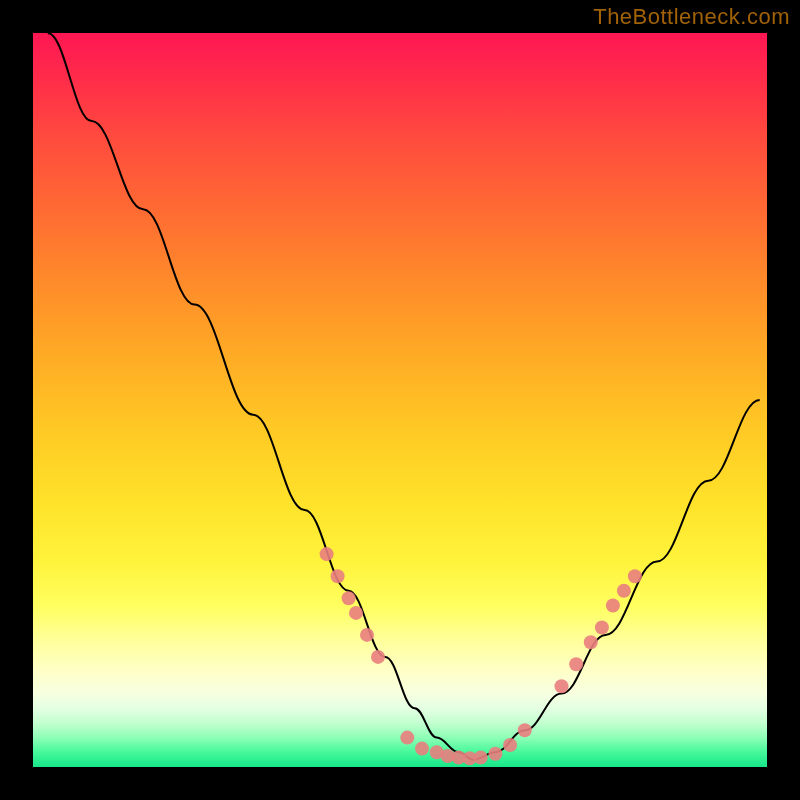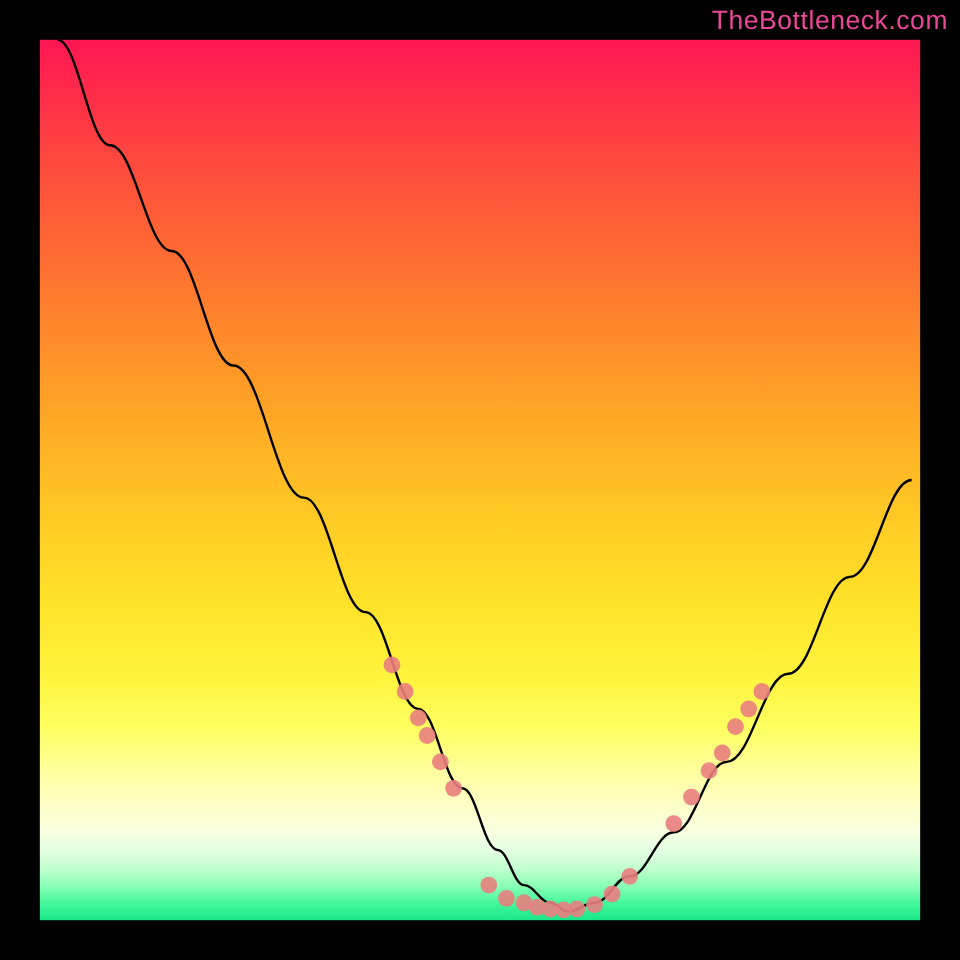--- a/index.html
+++ b/index.html
@@ -14,21 +14,21 @@
   .outer {
     position: relative;
     width: 800px;
     height: 800px;
     background: #000;
   }
   .watermark {
     position: absolute;
     top: 4px;
     right: 10px;
-    color: #ec4899;
+    color: #a16207;
     font-size: 22px;
     letter-spacing: 0.5px;
     z-index: 10;
   }
   .plot-area {
     position: absolute;
     left: 33px;
     top: 33px;
     width: 734px;
     height: 734px;

